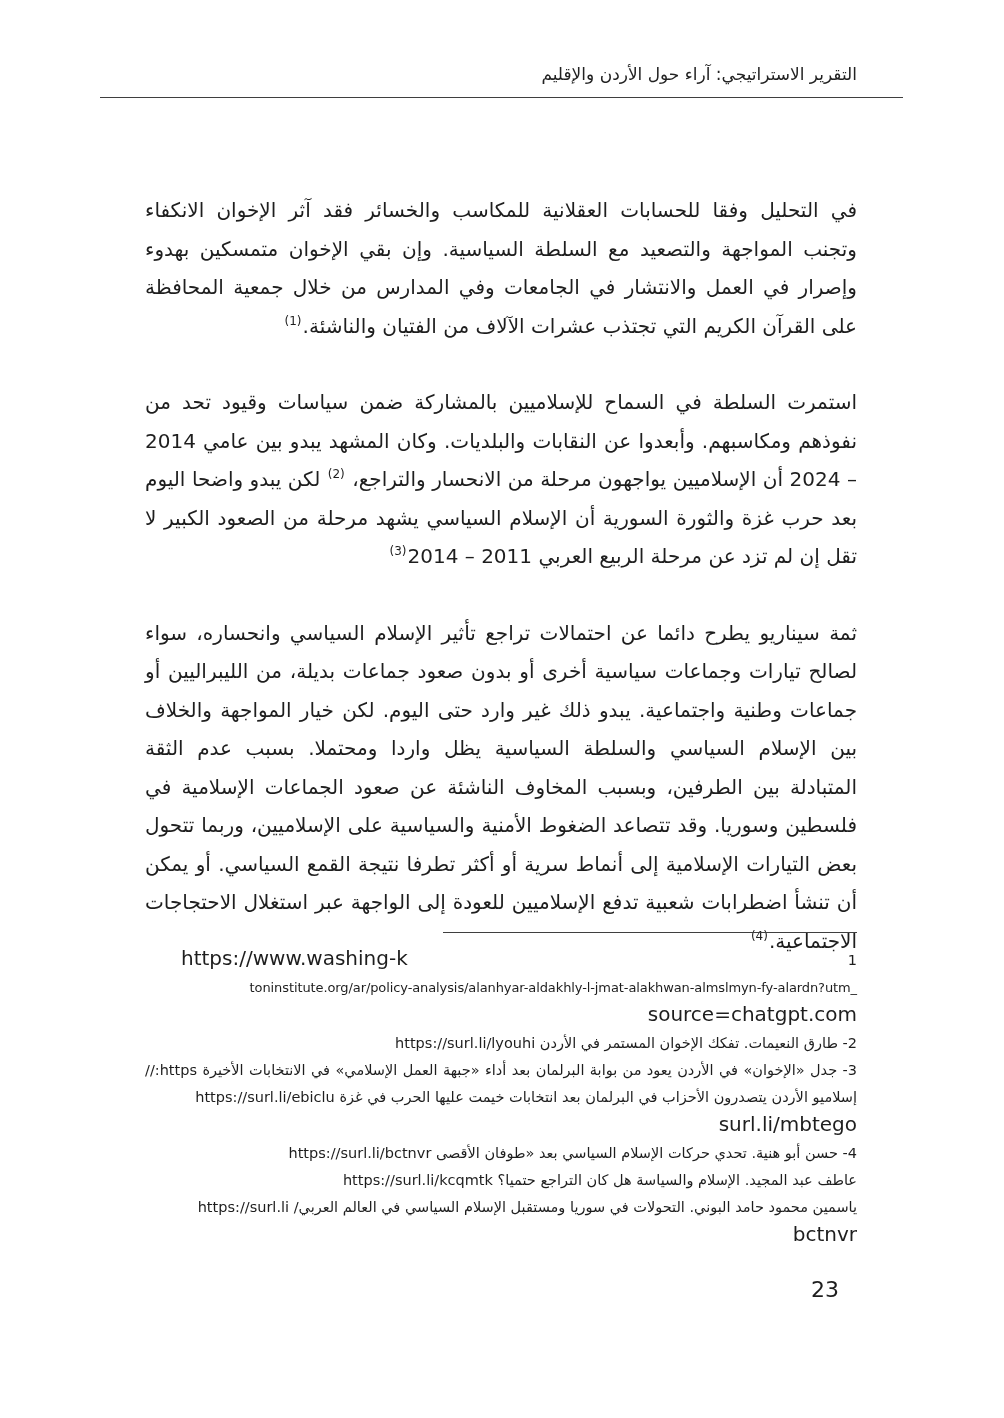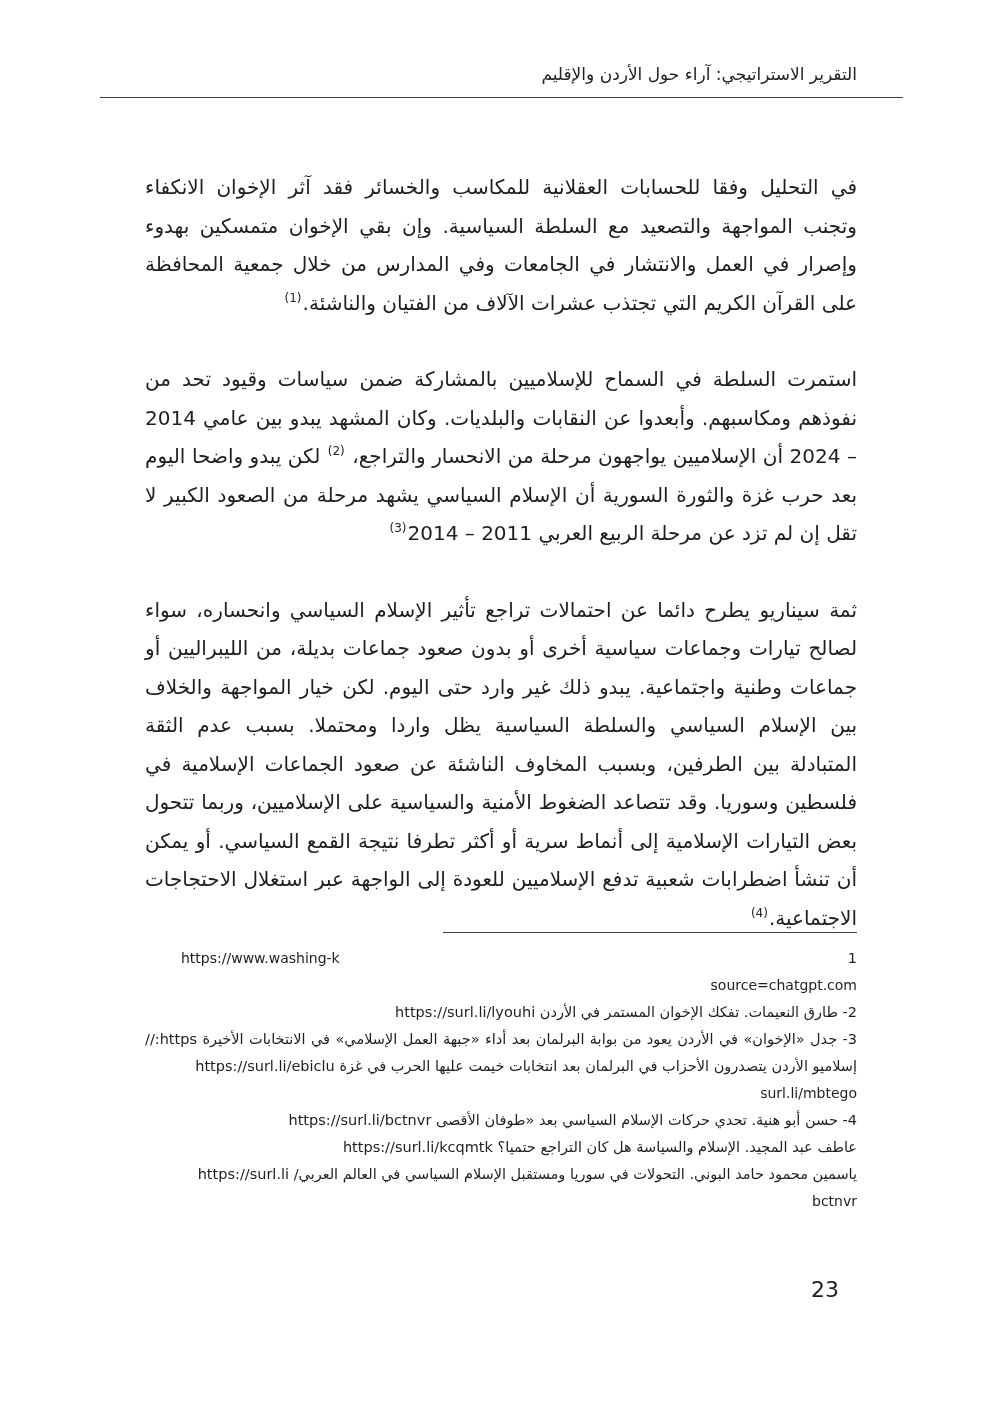--- a/index.html
+++ b/index.html
@@ -42,20 +42,21 @@
     top: 168px;
     right: 146px;
     width: 712px;
     direction: rtl;
   }
   .para {
     font-size: 20px;
     line-height: 38.5px;
     text-align: justify;
     color: #1e1e1e;
+    margin-top: 23px;
   }
   .para + .para { margin-top: 38px; }
   .fnref {
     font-size: 12px;
     vertical-align: super;
     line-height: 0;
     margin: 0 1px;
   }
 
   
@@ -81,21 +82,21 @@
   .fn1-first {
     display: flex;
     justify-content: space-between;
     align-items: baseline;
     padding-left: 36px;
   }
   .fn-justify {
     text-align: justify;
     text-align-last: justify;
   }
-  .fn-url { font-size: 14px; }
+  .fn-url { font-size: 20px; }
   .fn-url-long {
     font-size: 13px;
     letter-spacing: -0.1px;
     white-space: nowrap;
   }
 
   
   .page-number {
     position: absolute;
     top: 1277px;
@@ -123,20 +124,21 @@
   </main>
 
   <section class="footnotes">
     <div class="fn-rule"></div>
 
     <div class="fn-line fn1-first">
       <span class="fn-num">1</span>
       <span class="fn-url" dir="ltr">https://www.washing-k</span>
     </div>
 
+    <div class="fn-line"><span class="fn-url fn-url-long" dir="ltr">toninstitute.org/ar/policy-analysis/alanhyar-aldakhly-l-jmat-alakhwan-almslmyn-fy-alardn?utm_</span></div>
 
     <div class="fn-line"><span class="fn-url" dir="ltr">source=chatgpt.com</span></div>
 
     <div class="fn-line">2- طارق النعيمات. تفكك الإخوان المستمر في الأردن https://surl.li/lyouhi</div>
 
     <div class="fn-line fn-justify">3- جدل «الإخوان» في الأردن يعود من بوابة البرلمان بعد أداء «جبهة العمل الإسلامي» في الانتخابات الأخيرة https://</div>
 
     <div class="fn-line">إسلاميو الأردن يتصدرون الأحزاب في البرلمان بعد انتخابات خيمت عليها الحرب في غزة https://surl.li/ebiclu</div>
 
     <div class="fn-line"><span class="fn-url" dir="ltr">surl.li/mbtego</span></div>

